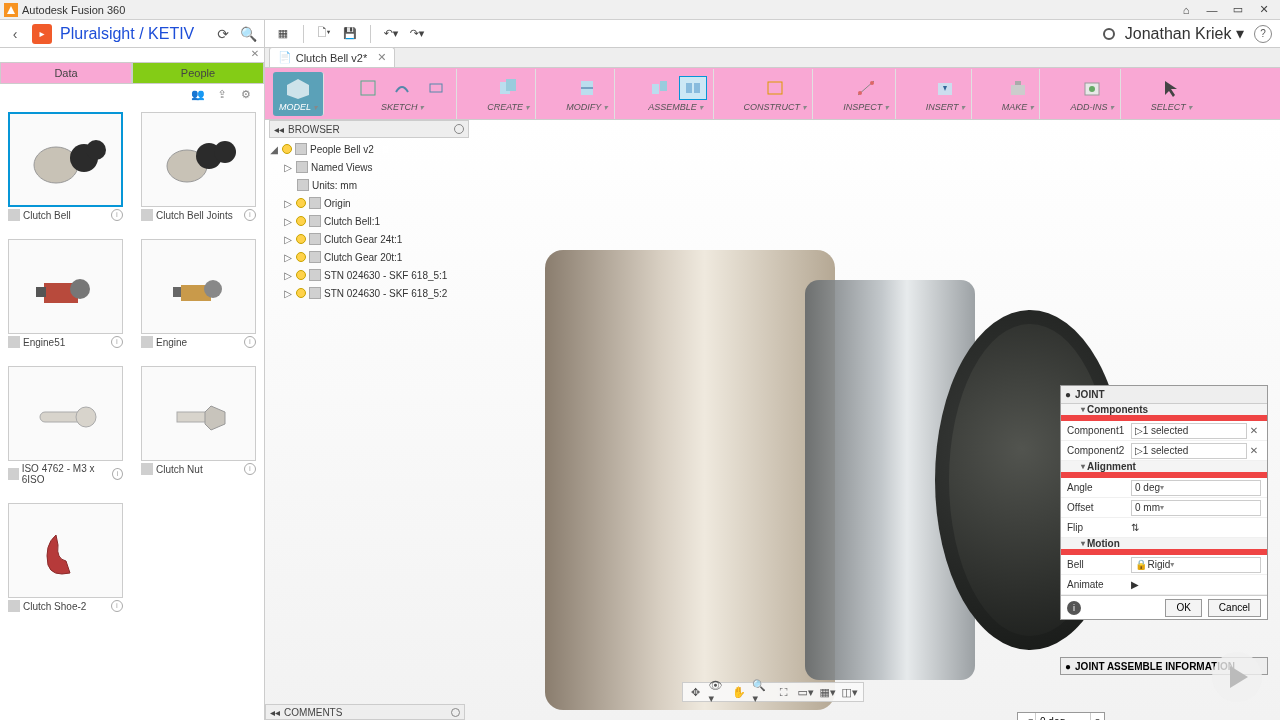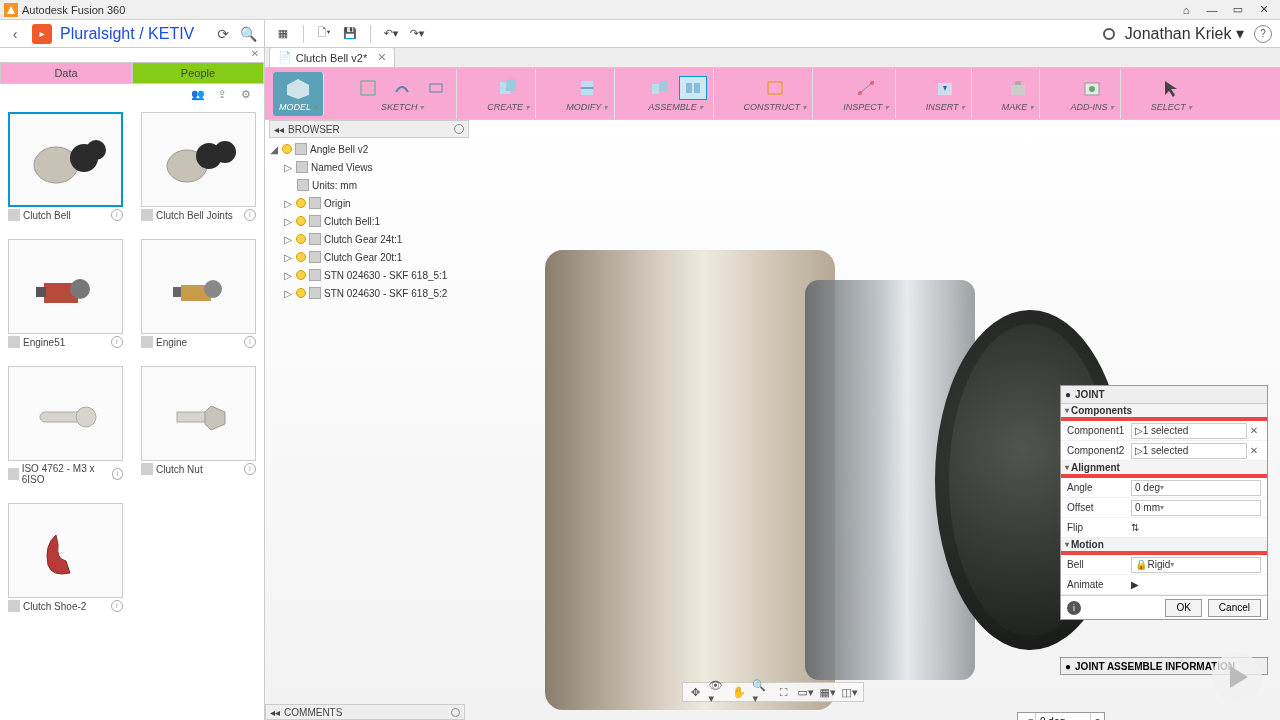--- a/index.html
+++ b/index.html
@@ -73,21 +73,21 @@
 .tree .node { display: flex; align-items: center; height: 18px; gap: 3px; font-size: 10px; color: #333; white-space: nowrap; }
 .tree .node .arrow { width: 10px; text-align: center; color: #666; cursor: pointer; }
 .tree .node .bulb { width: 10px; height: 10px; border-radius: 50%; background: #ffd24a; border: 1px solid #c9a300; }
 .tree .node .nic { width: 12px; height: 12px; background: #d0d0d0; border: 1px solid #aaa; }
 .tree .lvl1 { padding-left: 14px; }
 .tree .lvl2 { padding-left: 28px; align-items: center; }
 
 
 .panel { position: absolute; right: 12px; top: 265px; width: 208px; background: #fff; border: 1px solid #999; font-size: 10px; color: #333; }
 .panel .phdr { height: 18px; background: #eee; border-bottom: 1px solid #ccc; display: flex; align-items: center; padding: 0 4px; gap: 4px; font-weight: bold; }
-.panel .psec { height: 17px; background: #f4f4f4; border-bottom: 4px solid #ef4444; display: flex; align-items: center; padding: 0 4px; font-weight: bold; }
+.panel .psec { height: 17px; background: #f4f4f4; border-bottom: 6px solid #ef4444; display: flex; align-items: center; padding: 0 20px; font-weight: bold; }
 .panel .psec::before { content: "▾ "; font-size: 8px; margin-right: 2px; color: #666; }
 .panel .prow { height: 20px; display: flex; align-items: center; padding: 0 6px; border-bottom: 1px solid #f0f0f0; }
 .panel .prow .plab { width: 64px; }
 .panel .prow .pval { flex: 1; height: 16px; border: 1px solid #ccc; padding: 0 3px; display: flex; align-items: center; background: #fff; }
 .panel .prow .px { width: 14px; text-align: center; color: #666; cursor: pointer; }
 .panel .prow .pdd::after { content: "▾"; float: right; color: #888; font-size: 8px; }
 .panel .pfoot { height: 24px; display: flex; align-items: center; justify-content: flex-end; gap: 6px; padding: 0 6px; border-top: 1px solid #ccc; }
 .panel .pfoot .infoic { margin-right: auto; width: 14px; height: 14px; border-radius: 50%; background: #555; color: #fff; font-size: 9px; text-align: center; line-height: 14px; }
 .panel .pfoot button { height: 18px; padding: 0 10px; font-size: 10px; border: 1px solid #999; background: #f4f4f4; cursor: pointer; }
 .panel2 { position: absolute; right: 12px; top: 537px; width: 208px; height: 18px; background: #eee; border: 1px solid #999; display: flex; align-items: center; padding: 0 4px; gap: 4px; font-size: 10px; font-weight: bold; }
@@ -413,21 +413,21 @@
         <div class="browser-title">
           <span class="collapse">◂◂</span>
           <span>BROWSER</span>
           <span class="pin"></span>
         </div>
         <div class="tree">
           <div class="node">
             <span class="arrow">◢</span>
             <span class="bulb"></span>
             <span class="nic"></span>
-            <span class="root">Angle Bell v2</span>
+            <span class="root">People Bell v2</span>
             <span style="margin-left:4px;color:#fff">⚙</span>
           </div>
           <div class="node lvl1">
               <span class="arrow">▷</span>
               <span class="nic"></span>
               <span>Named Views</span>
             </div>
           <div class="node lvl2">
               <span class="nic"></span>
               <span>Units: mm</span>

